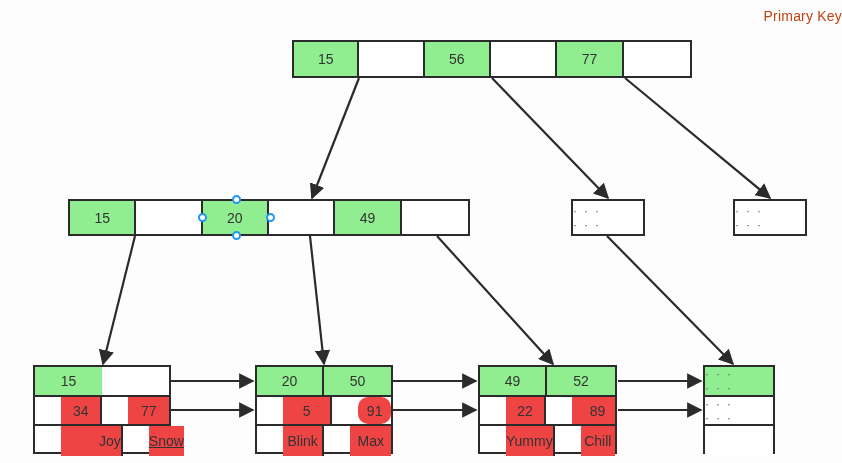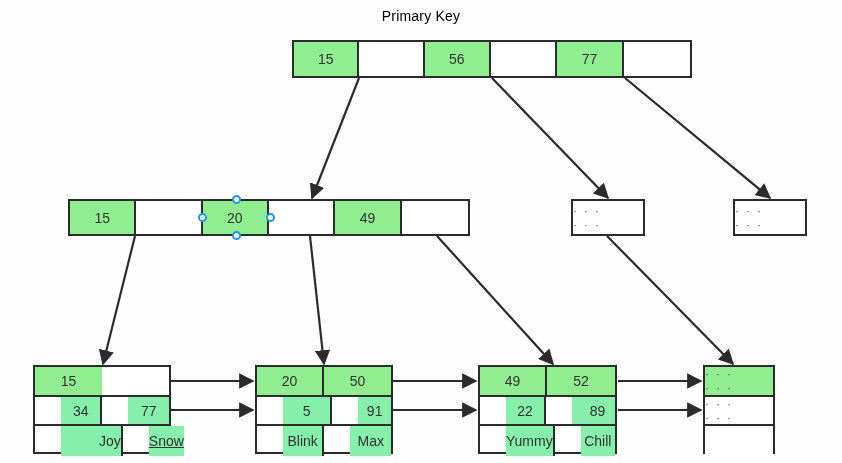--- a/index.html
+++ b/index.html
@@ -21,23 +21,23 @@
     top: 0;
     width: 842px;
     height: 463px;
     pointer-events: none;
   }
   .title {
     position: absolute;
     left: 0;
     top: 8px;
     width: 842px;
-    text-align: center;
+    text-align: right;
     font-size: 14px;
-    color: #000000;
+    color: #c2410c;
     letter-spacing: .2px;
   }
   
   .inode {
     position: absolute;
     display: flex;
     border: 2px solid #2b2b2b;
     background: #ffffff;
     box-sizing: border-box;
   }
@@ -83,21 +83,21 @@
     box-sizing: border-box;
     border-right: 2px solid #2b2b2b;
     display: flex;
     align-items: center;
     justify-content: center;
     font-size: 14px;
     color: #333333;
   }
   .leaf .lcell:last-child { border-right: none; }
   .lcell.green { background: #90ee90; }
-  .lcell.blue  { background: #86efac; margin-left: 26px; }
+  .lcell.blue  { background: #ef4444; margin-left: 26px; }
   .lcell.white { background: #ffffff; }
   .lcell.dots {
     letter-spacing: 7px;
     font-size: 12px;
     color: #555555;
   }
   
   .handle {
     position: absolute;
     width: 9px;
@@ -195,21 +195,21 @@
     </div>
   </div>
 
   <div class="leaf" style="left:255px; top:365px; width:138px; height:89px;">
     <div class="row" style="height:30px;">
       <div class="lcell green" style="width:67px;">20</div>
       <div class="lcell green" style="width:67px;">50</div>
     </div>
     <div class="row" style="height:29px;">
       <div class="lcell blue" style="width:67px;">5</div>
-      <div class="lcell blue" style="width:45px;">91</div>
+      <div class="lcell blue" style="width:45px;border-radius:10px;">91</div>
     </div>
     <div class="row" style="height:30px;">
       <div class="lcell blue" style="width:67px;">Blink</div>
       <div class="lcell blue" style="width:67px;">Max</div>
     </div>
   </div>
 
   <div class="leaf" style="left:478px; top:365px; width:139px; height:89px;">
     <div class="row" style="height:30px;">
       <div class="lcell green" style="width:67px;">49</div>

